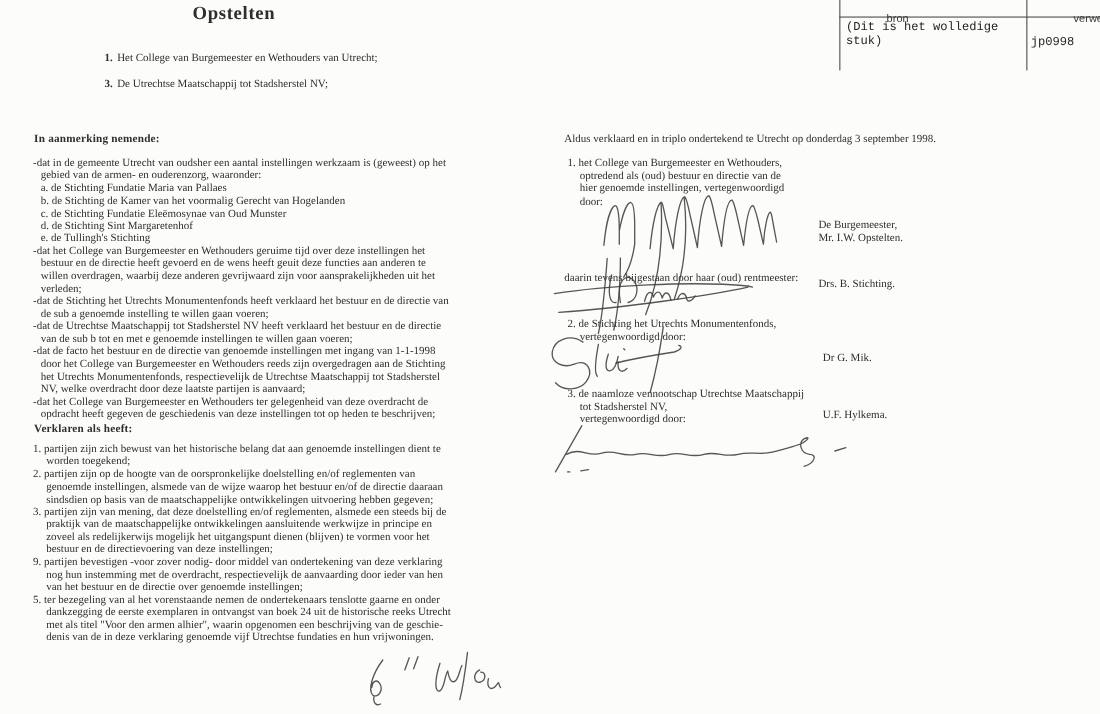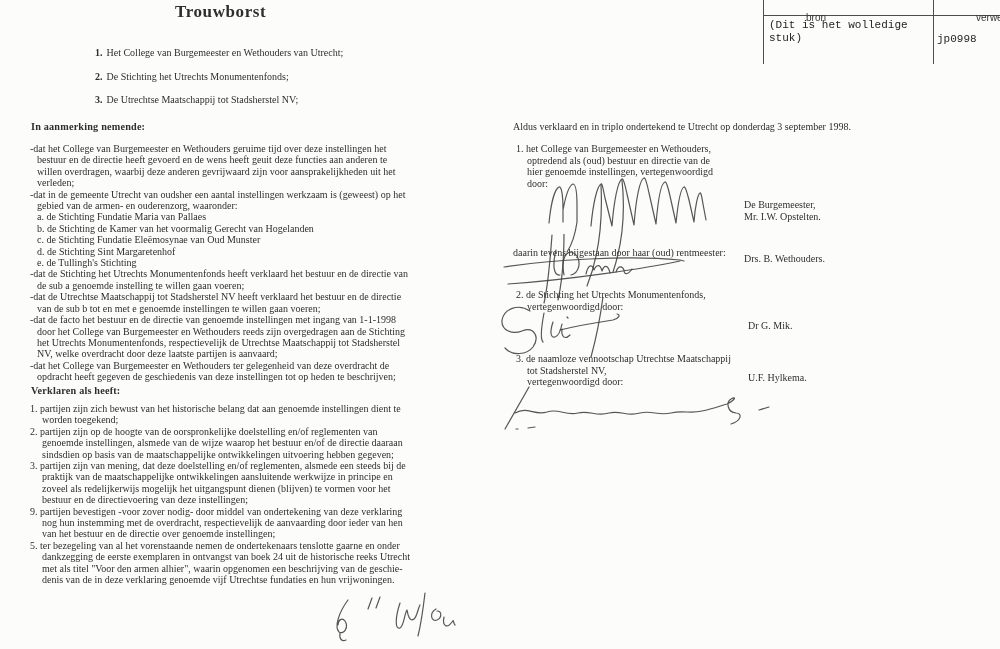--- a/index.html
+++ b/index.html
@@ -61,42 +61,41 @@
     <div class="vline v1"></div>
     <div class="vline v2"></div>
     <div class="hline"></div>
     <div class="hdr hdr-bron">bron</div>
     <div class="hdr hdr-verwerkt">verwerkt</div>
     <div class="tw note">(Dit is het wolledige
  stuk)</div>
     <div class="tw code">jp0998</div>
   </div>
 
-  <div class="title">Trouwborst</div>
+  <div class="title">Opstelten</div>
 
   <div class="parties">
     <div class="party"><span class="p-num">1.</span><span>Het College van Burgemeester en Wethouders van Utrecht;</span></div>
-    <div class="party"><span class="p-num">2.</span><span>De Stichting het Utrechts Monumentenfonds;</span></div>
     <div class="party"><span class="p-num">3.</span><span>De Utrechtse Maatschappij tot Stadsherstel NV;</span></div>
   </div>
 
   <div class="sect-head" id="head-considering">In aanmerking nemende:</div>
 
   <div class="clauses">
-    <p class="clause">-dat het College van Burgemeester en Wethouders geruime tijd over deze instellingen het
-bestuur en de directie heeft gevoerd en de wens heeft geuit deze functies aan anderen te
-willen overdragen, waarbij deze anderen gevrijwaard zijn voor aansprakelijkheden uit het
-verleden;</p>
     <p class="clause">-dat in de gemeente Utrecht van oudsher een aantal instellingen werkzaam is (geweest) op het
 gebied van de armen- en ouderenzorg, waaronder:
 a. de Stichting Fundatie Maria van Pallaes
 b. de Stichting de Kamer van het voormalig Gerecht van Hogelanden
 c. de Stichting Fundatie Eleëmosynae van Oud Munster
 d. de Stichting Sint Margaretenhof
 e. de Tullingh's Stichting</p>
+    <p class="clause">-dat het College van Burgemeester en Wethouders geruime tijd over deze instellingen het
+bestuur en de directie heeft gevoerd en de wens heeft geuit deze functies aan anderen te
+willen overdragen, waarbij deze anderen gevrijwaard zijn voor aansprakelijkheden uit het
+verleden;</p>
     <p class="clause">-dat de Stichting het Utrechts Monumentenfonds heeft verklaard het bestuur en de directie van
 de sub a genoemde instelling te willen gaan voeren;</p>
     <p class="clause">-dat de Utrechtse Maatschappij tot Stadsherstel NV heeft verklaard het bestuur en de directie
 van de sub b tot en met e genoemde instellingen te willen gaan voeren;</p>
     <p class="clause">-dat de facto het bestuur en de directie van genoemde instellingen met ingang van 1-1-1998
 door het College van Burgemeester en Wethouders reeds zijn overgedragen aan de Stichting
 het Utrechts Monumentenfonds, respectievelijk de Utrechtse Maatschappij tot Stadsherstel
 NV, welke overdracht door deze laatste partijen is aanvaard;</p>
     <p class="clause">-dat het College van Burgemeester en Wethouders ter gelegenheid van deze overdracht de
 opdracht heeft gegeven de geschiedenis van deze instellingen tot op heden te beschrijven;</p>
@@ -126,21 +125,21 @@
   <div class="dateline">Aldus verklaard en in triplo ondertekend te Utrecht op donderdag 3 september 1998.</div>
 
   <div class="sigitem" id="sigitem-1">1. het College van Burgemeester en Wethouders,
 optredend als (oud) bestuur en directie van de
 hier genoemde instellingen, vertegenwoordigd
 door:</div>
   <div class="signame" id="name-burgemeester">De Burgemeester,
 Mr. I.W. Opstelten.</div>
 
   <div class="rentline">daarin tevens bijgestaan door haar (oud) rentmeester:</div>
-  <div class="signame" id="name-rentmeester">Drs. B. Wethouders.</div>
+  <div class="signame" id="name-rentmeester">Drs. B. Stichting.</div>
 
   <div class="sigitem" id="sigitem-2">2. de Stichting het Utrechts Monumentenfonds,
 vertegenwoordigd door:</div>
   <div class="signame" id="name-mik">Dr G. Mik.</div>
 
   <div class="sigitem" id="sigitem-3">3. de naamloze vennootschap Utrechtse Maatschappij
 tot Stadsherstel NV,
 vertegenwoordigd door:</div>
   <div class="signame" id="name-hylkema">U.F. Hylkema.</div>
 

